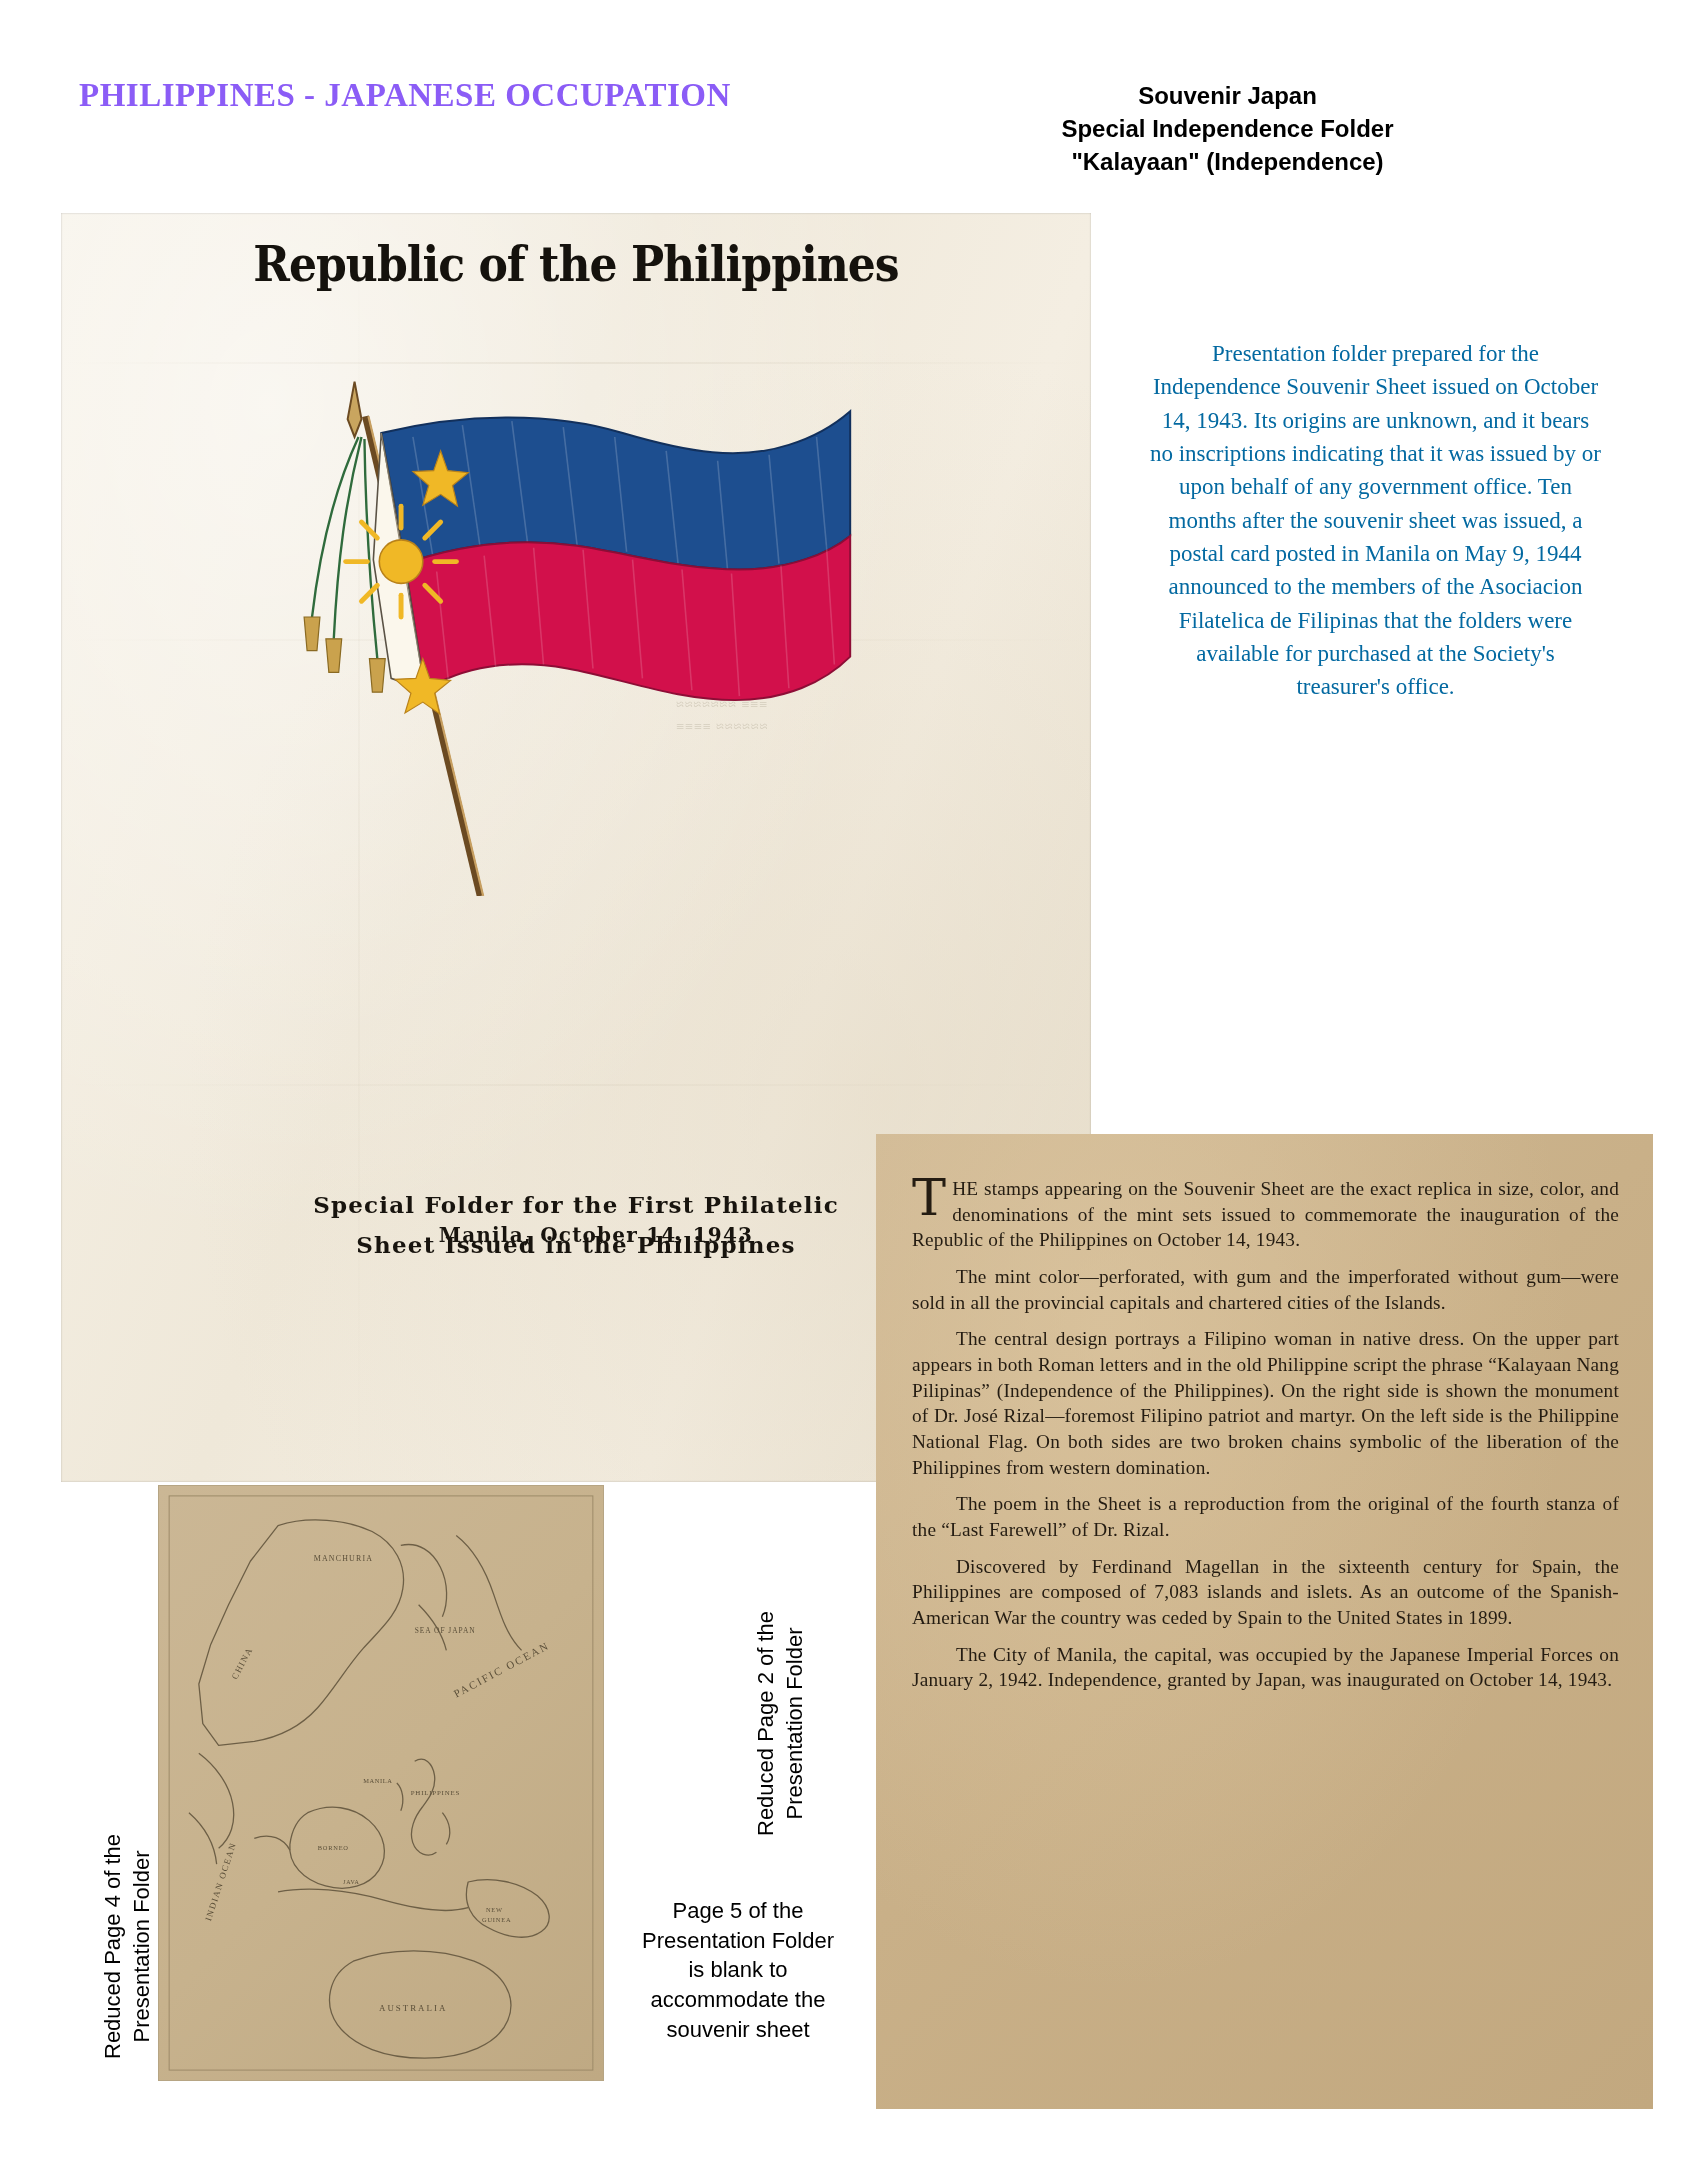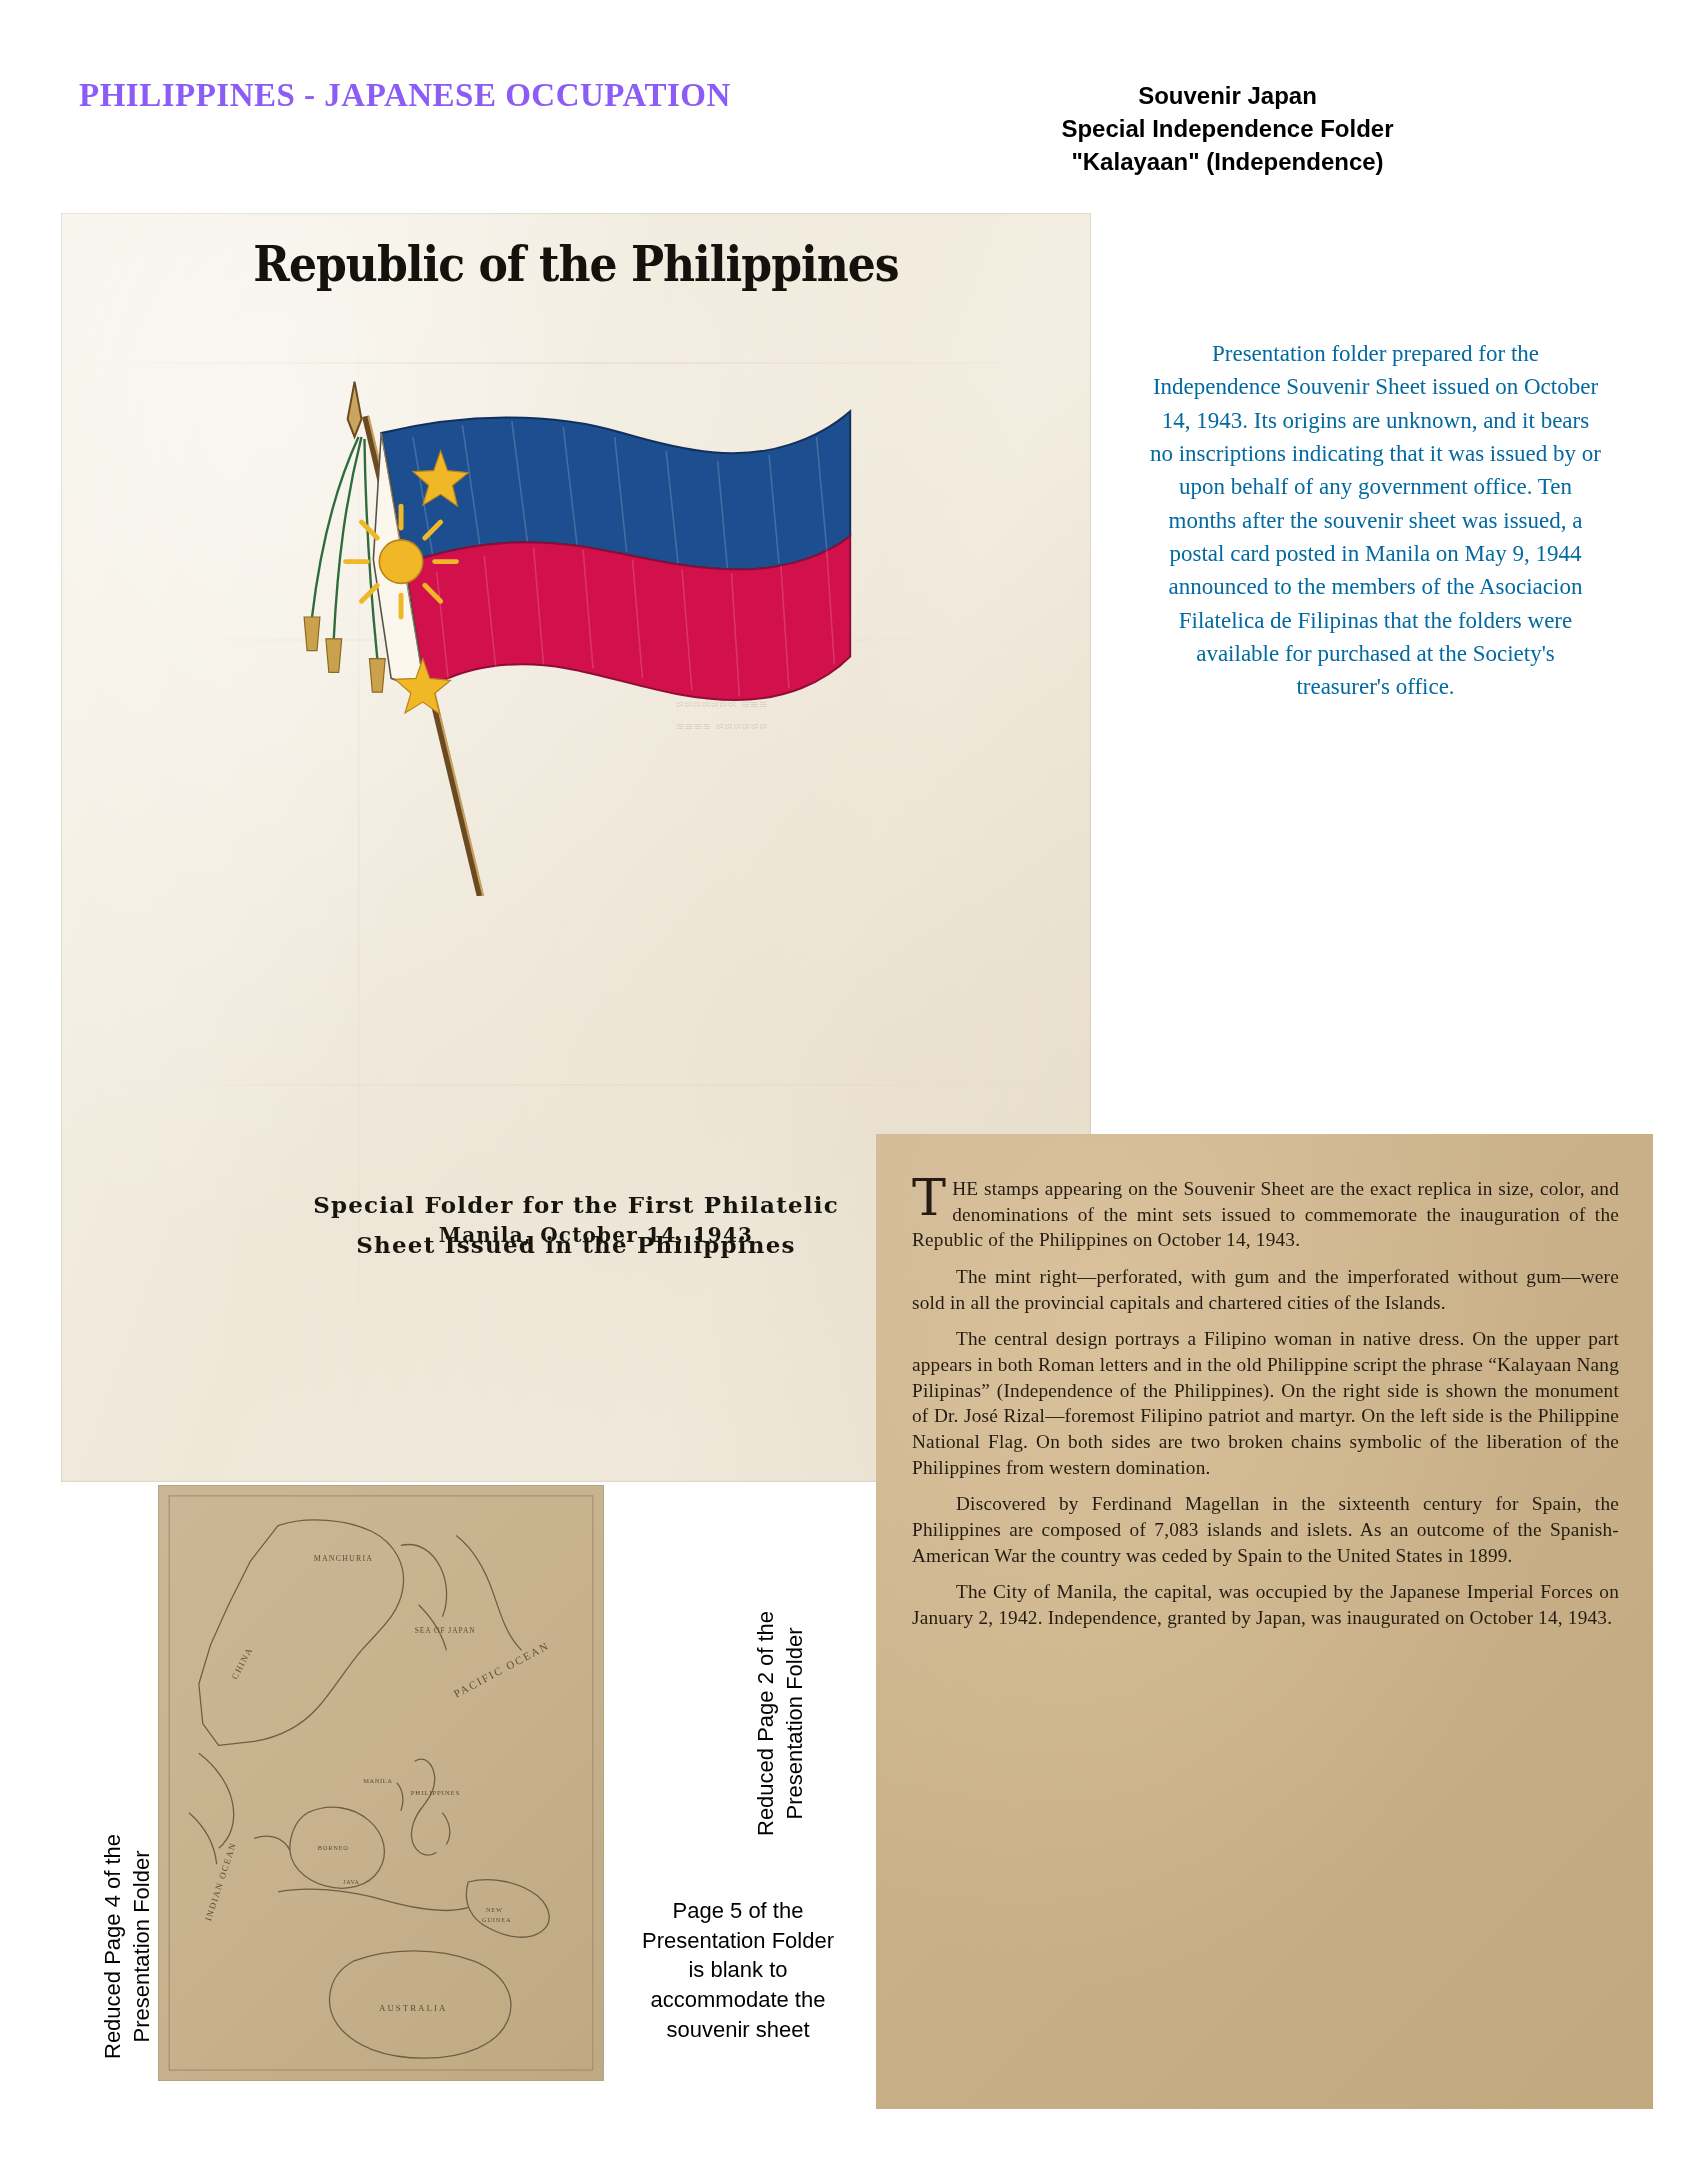--- a/index.html
+++ b/index.html
@@ -337,22 +337,23 @@
 
   <div class="cover-date-wrap">Manila, October 14, 1943</div>
 </div>
 
 <div id="description">Presentation folder prepared for the Independence Souvenir Sheet issued on October 14, 1943.  Its origins are unknown, and it bears no inscriptions indicating that it was issued by or upon behalf of any government office.  Ten months after the souvenir sheet was issued, a postal card posted in Manila on May 9, 1944 announced to the members of the Asociacion Filatelica de Filipinas that the folders were available for purchased at the Society's treasurer's office.</div>
 
 <div id="leaflet">
   <p class="first">
     <span class="dropcap">T</span><span>HE stamps appearing on the Souvenir Sheet are the exact replica in size, color, and denominations of the mint sets issued to commemorate the inauguration of the Republic of the Philippines on October 14, 1943.</span>
   </p>
-  <p>The mint right—perforated, with gum and the imperforated without gum—were sold in all the provincial capitals and chartered cities of the Islands.</p>
+  <p>The mint color—perforated, with gum and the imperforated without gum—were sold in all the provincial capitals and chartered cities of the Islands.</p>
   <p>The central design portrays a Filipino woman in native dress.  On the upper part appears in both Roman letters and in the old Philippine script the phrase “Kalayaan Nang Pilipinas” (Independence of the Philippines).  On the right side is shown the monument of Dr. José Rizal—foremost Filipino patriot and martyr.  On the left side is the Philippine National Flag.  On both sides are two broken chains symbolic of the liberation of the Philippines from western domination.</p>
+  <p>The poem in the Sheet is a reproduction from the original of the fourth stanza of the “Last Farewell” of Dr. Rizal.</p>
   <p>Discovered by Ferdinand Magellan in the sixteenth century for Spain, the Philippines are composed of 7,083 islands and islets.  As an outcome of the Spanish-American War the country was ceded by Spain to the United States in 1899.</p>
   <p>The City of Manila, the capital, was occupied by the Japanese Imperial Forces on January 2, 1942.  Independence, granted by Japan, was inaugurated on October 14, 1943.</p>
 </div>
 
 <div id="map-img">
   <svg viewBox="0 0 448 600" width="444" height="594" xmlns="http://www.w3.org/2000/svg">
     <rect x="0" y="0" width="448" height="600" fill="none"></rect>
 
     <rect x="10" y="10" width="428" height="580" fill="none" stroke="#9c8a68" stroke-width="1"></rect>
 

